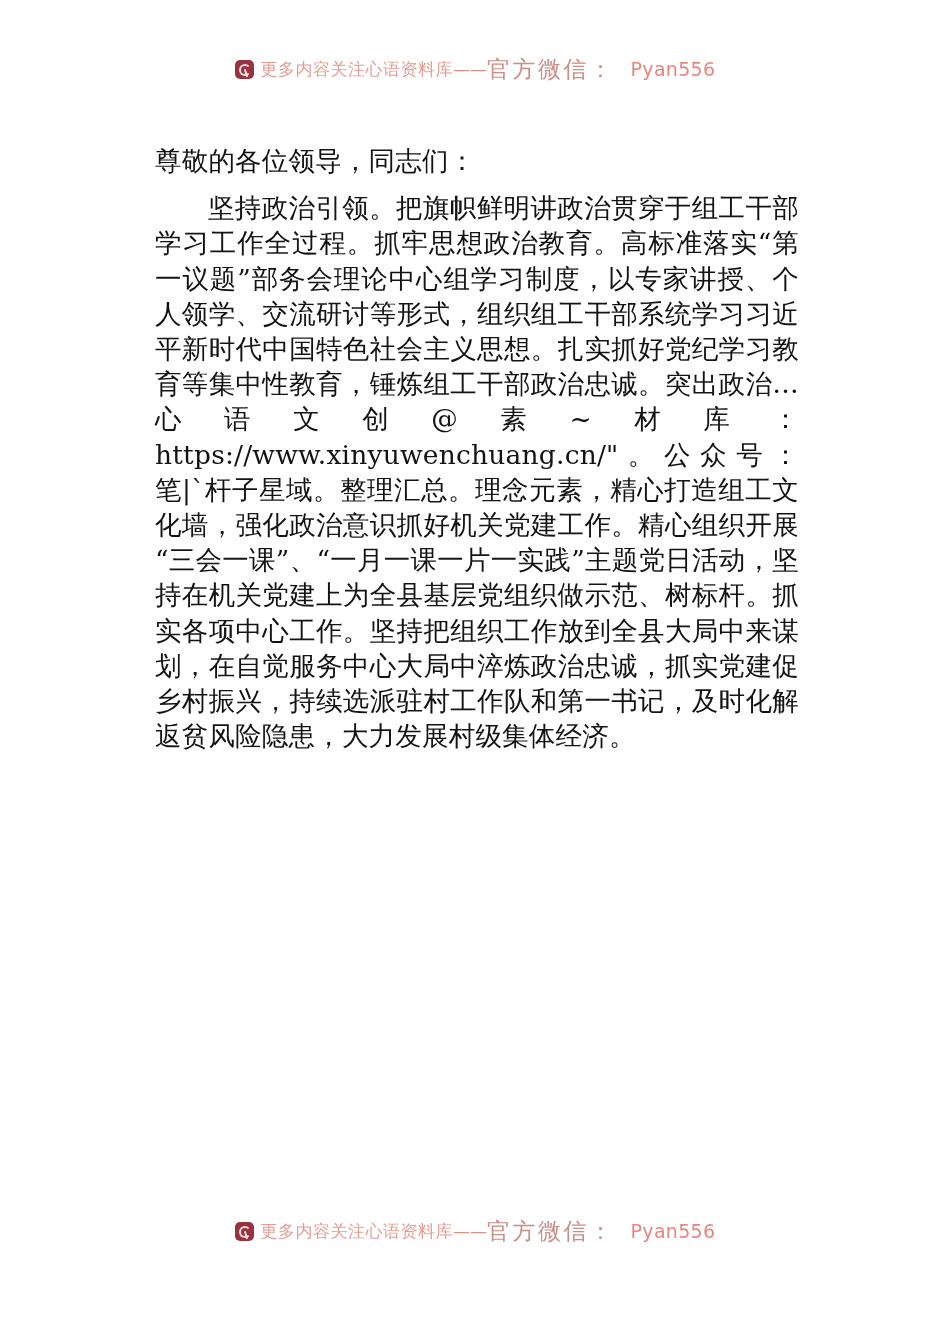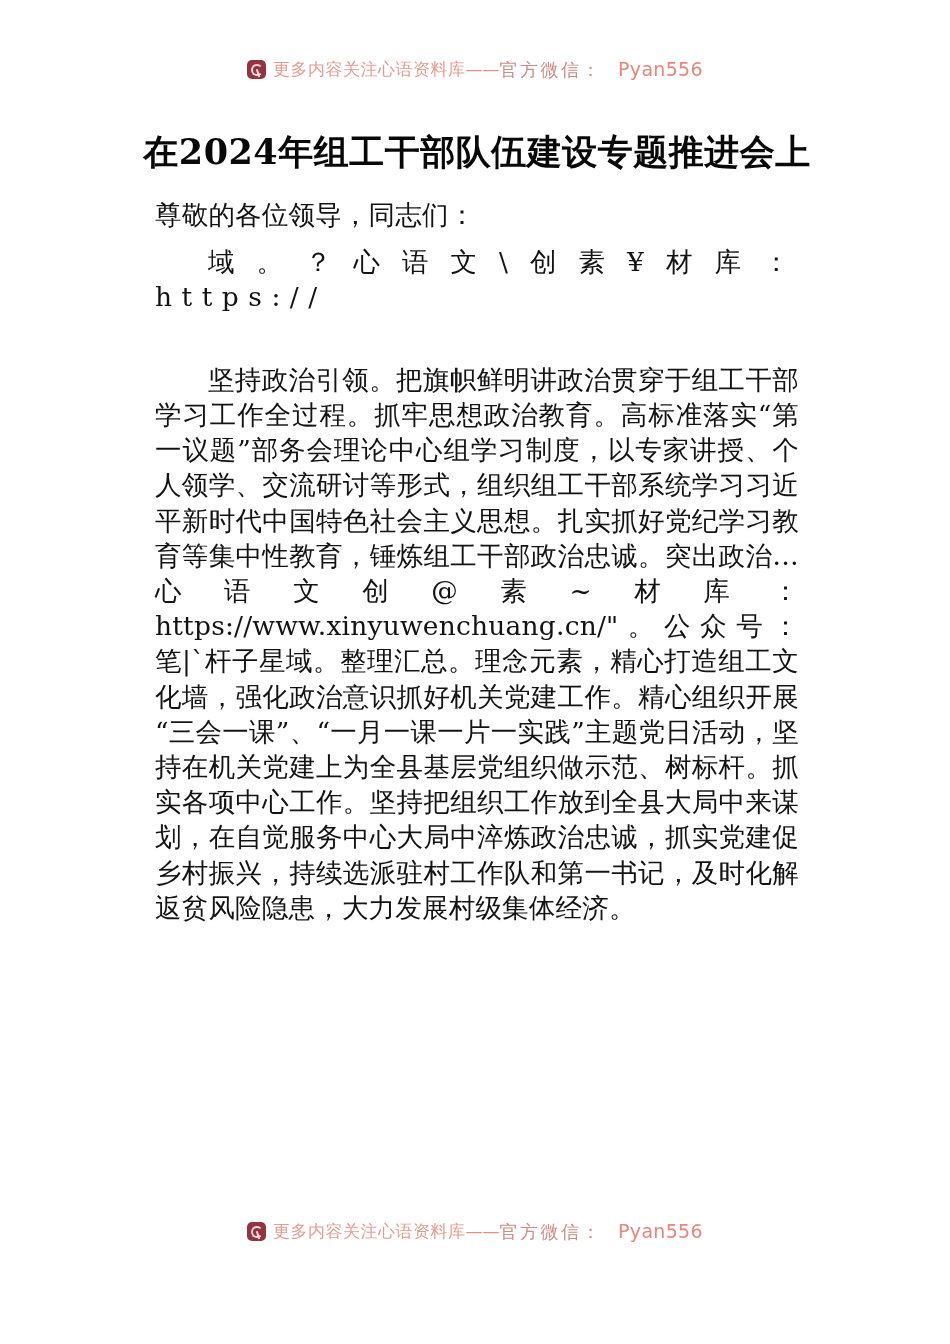--- a/index.html
+++ b/index.html
@@ -83,21 +83,21 @@
     line-height: 1;
   }
   .wm-dash {
     font-family: "DejaVu Sans", "Liberation Sans", sans-serif;
     font-size: 17px;
     color: #e08f84;
     line-height: 1;
   }
   .wm-official {
     font-family: "DejaVu Sans", "Liberation Sans", sans-serif;
-    font-size: 18px;
+    font-size: 23px;
     letter-spacing: 2.5px;
     color: #c98e86;
     line-height: 1;
   }
   .wm-handle {
     font-family: "DejaVu Sans", "Liberation Sans", sans-serif;
     font-size: 19px;
     letter-spacing: .3px;
     color: #e8867e;
     line-height: 1;
@@ -161,26 +161,25 @@
       <span class="wm-text">更多内容关注心语资料库</span>
       <span class="wm-dash">——</span>
       <span class="wm-official">官方微信：</span>
       <span class="wm-handle">Pyan556</span>
     </div>
   </div>
 
   <div class="doc">
 
     <h1 class="doc-title">
-      <span class="t-line">在2024年组工干部队伍建设专题推进会上</span>
     </h1>
 
     <p class="para">尊敬的各位领导，同志们：</p>
 
-    <p class="para indent"><span class="sparse-line">域。？心语文\创素¥材库：https://</span></p>
+    <p class="para indent"></p>
 
     <p class="para indent">坚持政治引领。把旗帜鲜明讲政治贯穿于组工干部学习工作全过程。抓牢思想政治教育。高标准落实“第一议题”部务会理论中心组学习制度，以专家讲授、个人领学、交流研讨等形式，组织组工干部系统学习习近平新时代中国特色社会主义思想。扎实抓好党纪学习教育等集中性教育，锤炼组工干部政治忠诚。突出政治…心语文创@素~材库：https://www.xinyuwenchuang.cn/"。公众号：笔|`杆子星域。整理汇总。理念元素，精心打造组工文化墙，强化政治意识抓好机关党建工作。精心组织开展“三会一课”、“一月一课一片一实践”主题党日活动，坚持在机关党建上为全县基层党组织做示范、树标杆。抓实各项中心工作。坚持把组织工作放到全县大局中来谋划，在自觉服务中心大局中淬炼政治忠诚，抓实党建促乡村振兴，持续选派驻村工作队和第一书记，及时化解返贫风险隐患，大力发展村级集体经济。</p>
 
 
   </div>
 
   <div class="watermark bottom">
     <div class="wm-inner">
       <span class="wm-logo"></span>
       <span class="wm-text">更多内容关注心语资料库</span>

